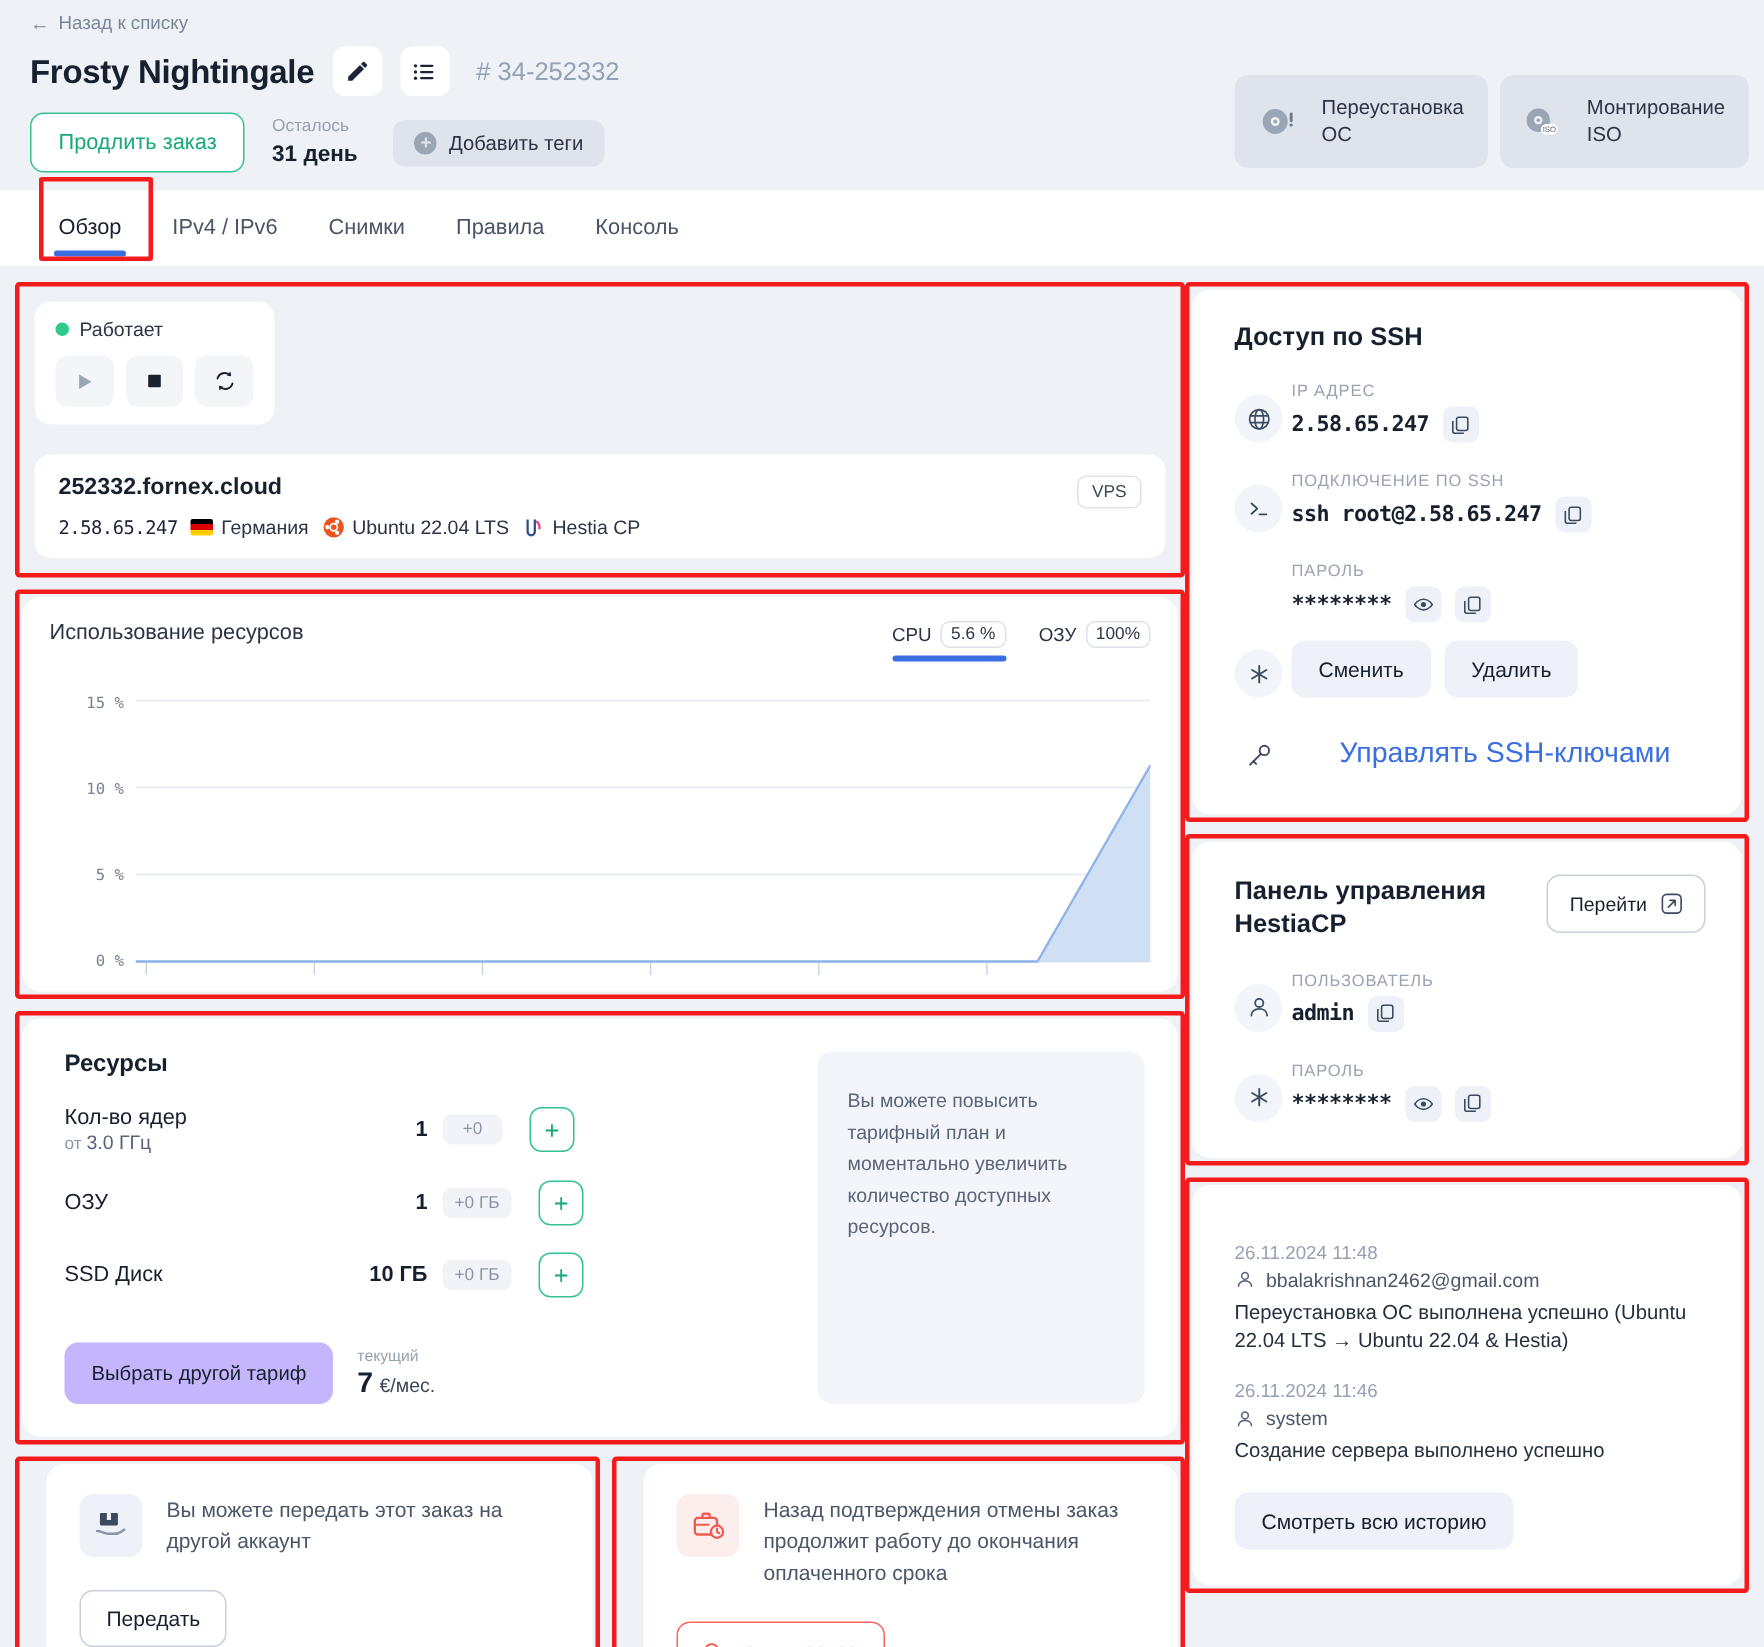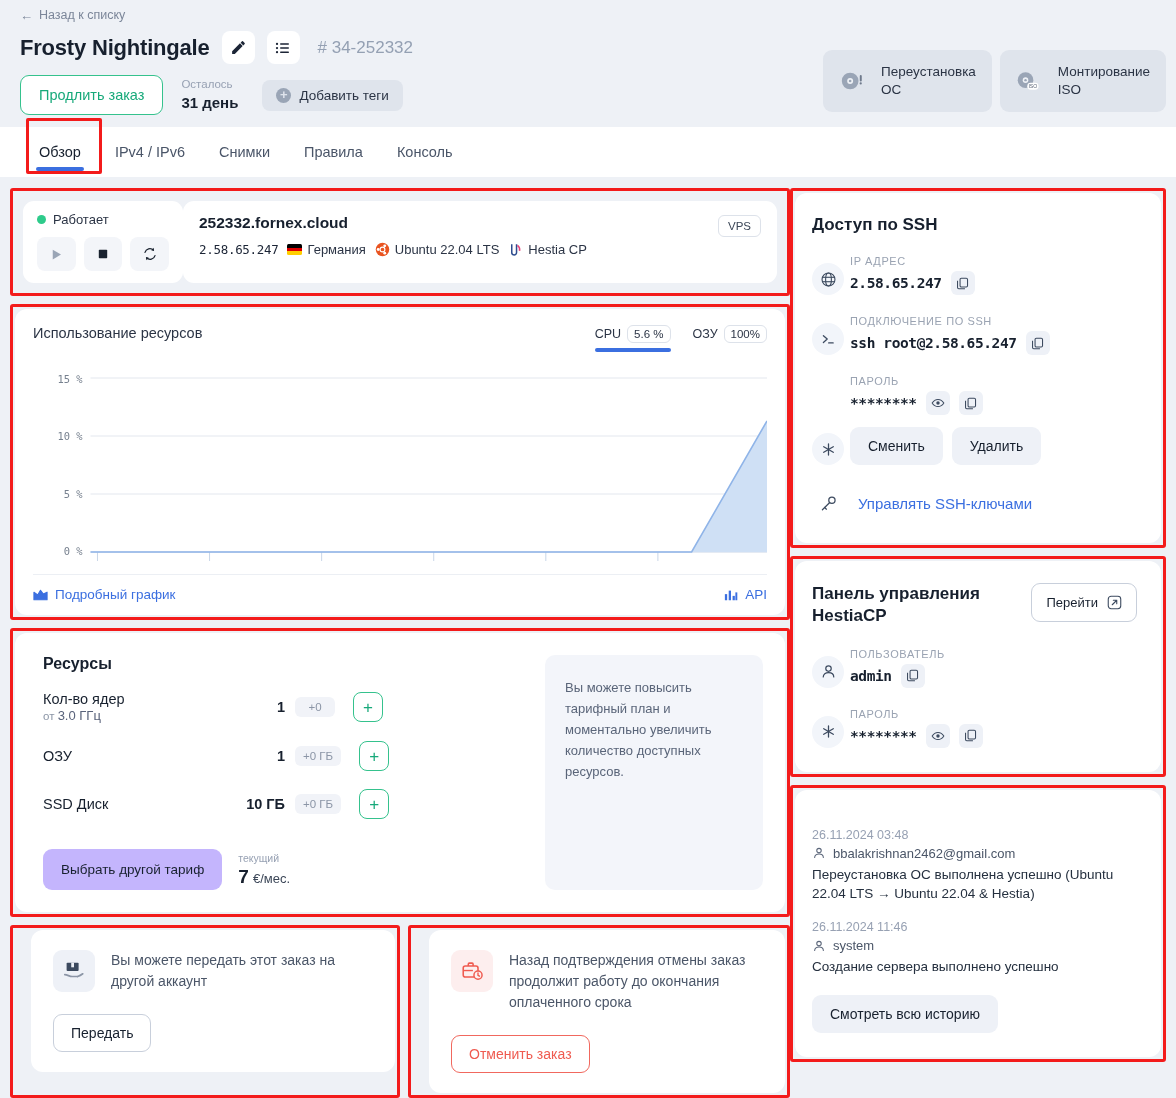--- a/index.html
+++ b/index.html
@@ -85,21 +85,21 @@
 
   
   .body-area { display: flex; gap: 0; padding: 0 10px; margin-top: 11px; }
   .col-left { width: 780px; }
   .col-right { width: 386px; margin-left: 0; }
 
   .card { background: #fff; border-radius: 12px; }
   .redbox { border: 3px solid #f31b1b; border-radius: 3px; padding: 2px; }
 
   
-  .status-strip { display: flex; gap: 0; padding: 8px; }
+  .status-strip { display: flex; gap: 20px; padding: 8px; flex-direction: column; }
   .status-panel {
     background: #fff; border-radius: 11px; padding: 11px 14px 12px 14px; width: 160px;
   }
   .status-line { display: flex; align-items: center; gap: 7px; font-size: 13px; color: #2b3445; }
   .dot-green { width: 9px; height: 9px; border-radius: 50%; background: #2ecb8b; }
   .ctrl-row { display: flex; gap: 8px; margin-top: 10px; }
   .ctrl-btn {
     width: 40px; height: 34px; border-radius: 8px; background: #f3f5f9;
     display: flex; align-items: center; justify-content: center; cursor: pointer; border: none;
   }
@@ -183,42 +183,42 @@
   .bicon.grey { background: #eef1f7; }
   .bicon.red { background: #fdeeee; }
   .bcard-text { font-size: 14px; color: #4b5668; line-height: 1.5; }
   .btn-outline {
     margin-top: 22px; border: 1px solid #c8cfdb; background: #fff; border-radius: 9px;
     font-size: 14px; color: #17202e; padding: 10px 17px; cursor: pointer; font-family: inherit;
   }
   .btn-outline.danger { border-color: #f1685e; color: #ef5b50; }
 
   
-  .r-card { padding: 22px 24px 24px 17px; }
+  .r-card { padding: 22px 24px 24px 28px; }
   .r-title { font-size: 17px; font-weight: bold; color: #17202e; }
   .kv-row { display: flex; gap: 6px; margin-top: 20px; align-items: flex-end; }
   .kv-icon {
     width: 32px; height: 32px; border-radius: 50%; background: #f2f5fa;
     display: flex; align-items: center; justify-content: center; flex: none; margin-top: 4px;
   }
   .kv-body { flex: 1; }
   .kv-label { font-size: 11px; color: #9aa3b2; letter-spacing: 0.6px; }
   .kv-value-row { display: flex; align-items: center; gap: 9px; margin-top: 4px; }
   .kv-value { font-family: "DejaVu Sans Mono", monospace; font-size: 14.5px; font-weight: bold; color: #17202e; letter-spacing: -0.4px; }
   .mini-btn {
     width: 24px; height: 24px; border-radius: 6px; background: #eef1f7;
     display: flex; align-items: center; justify-content: center; cursor: pointer; border: none;
   }
   .kv-actions { display: flex; gap: 9px; margin-top: 12px; }
   .btn-soft {
     background: #eef1f7; border: none; border-radius: 9px; font-size: 14px;
     color: #17202e; padding: 11px 18px; cursor: pointer; font-family: inherit;
   }
   .link-row { display: flex; align-items: center; gap: 14px; margin-top: 22px; }
-  .link-blue { color: #3b6fe0; font-size: 15px; cursor: pointer; }
+  .link-blue { color: #3b6fe0; font-size: 19px; cursor: pointer; margin-left: 24px; }
 
   .hestia-head { display: flex; justify-content: space-between; align-items: flex-start; }
   .hestia-title { font-size: 17px; font-weight: bold; color: #17202e; line-height: 1.32; }
   .btn-goto {
     display: flex; align-items: center; gap: 9px;
     border: 1px solid #c8cfdb; background: #fff; border-radius: 9px;
     font-size: 13px; color: #17202e; padding: 11px 14px; cursor: pointer; font-family: inherit;
   }
 
   .hist-entry { margin-top: 16px; }
@@ -414,39 +414,20 @@
               <polyline points="58,188 664,188 740,57" fill="none" stroke="#8fb4e8" stroke-width="1.6"></polyline>
             </svg>
             <svg class="chart-svg" style="position:absolute;left:0;top:0;" viewBox="0 0 740 208">
               <text class="ytick" x="50" y="18" text-anchor="end">15 %</text>
               <text class="ytick" x="50" y="76" text-anchor="end">10 %</text>
               <text class="ytick" x="50" y="134" text-anchor="end">5 %</text>
               <text class="ytick" x="50" y="192" text-anchor="end">0 %</text>
             </svg>
           </div>
 
-          <div class="chart-foot">
-            <div class="chart-link">
-              <svg width="15" height="14" viewBox="0 0 16 14">
-                <path d="M1 12h14M1 12V4l4 3 3-5 3 4 4-2v8z" fill="#3b6fe0" stroke="#3b6fe0" stroke-width="1.2" stroke-linejoin="round"></path>
-              </svg>
-              <span>Подробный график</span>
-            </div>
-            <div class="chart-link">
-              <svg width="14" height="14" viewBox="0 0 16 14">
-                <g fill="#3b6fe0">
-                    <rect x="1" y="6" width="2.6" height="7"></rect>
-                    <rect x="5.4" y="2" width="2.6" height="11"></rect>
-                    <rect x="9.8" y="8" width="2.6" height="5"></rect>
-                    <rect x="13" y="4" width="2.2" height="9"></rect>
-                  </g>
-              </svg>
-              <span>API</span>
-            </div>
-          </div>
         </div>
       </div>
 
       <div class="redbox" style="margin-top:8px;">
         <div class="card res-card">
           <div class="res-left">
             <div class="res-title">Ресурсы</div>
 
             <div class="res-row">
               <div style="width:180px;">
@@ -686,21 +667,21 @@
               </div>
             </div>
           </div>
         </div>
       </div>
 
       <div class="redbox" style="margin-top:8px;">
         <div class="card r-card">
 
           <div class="hist-entry">
-            <div class="hist-date">26.11.2024 03:48</div>
+            <div class="hist-date">26.11.2024 11:48</div>
             <div class="hist-user">
               <svg width="14" height="14" viewBox="0 0 20 20">
                 <circle cx="10" cy="6.6" r="3.2" fill="none" stroke="#5a6579" stroke-width="1.5"></circle>
                 <path d="M3.8 16.5c0-3.3 2.8-5.2 6.2-5.2s6.2 1.9 6.2 5.2" fill="none" stroke="#5a6579" stroke-width="1.5" stroke-linecap="round"></path>
               </svg>
               <span>bbalakrishnan2462@gmail.com</span>
             </div>
             <div class="hist-text">Переустановка ОС выполнена успешно (Ubuntu 22.04 LTS → Ubuntu 22.04 &amp; Hestia)</div>
           </div>
 

